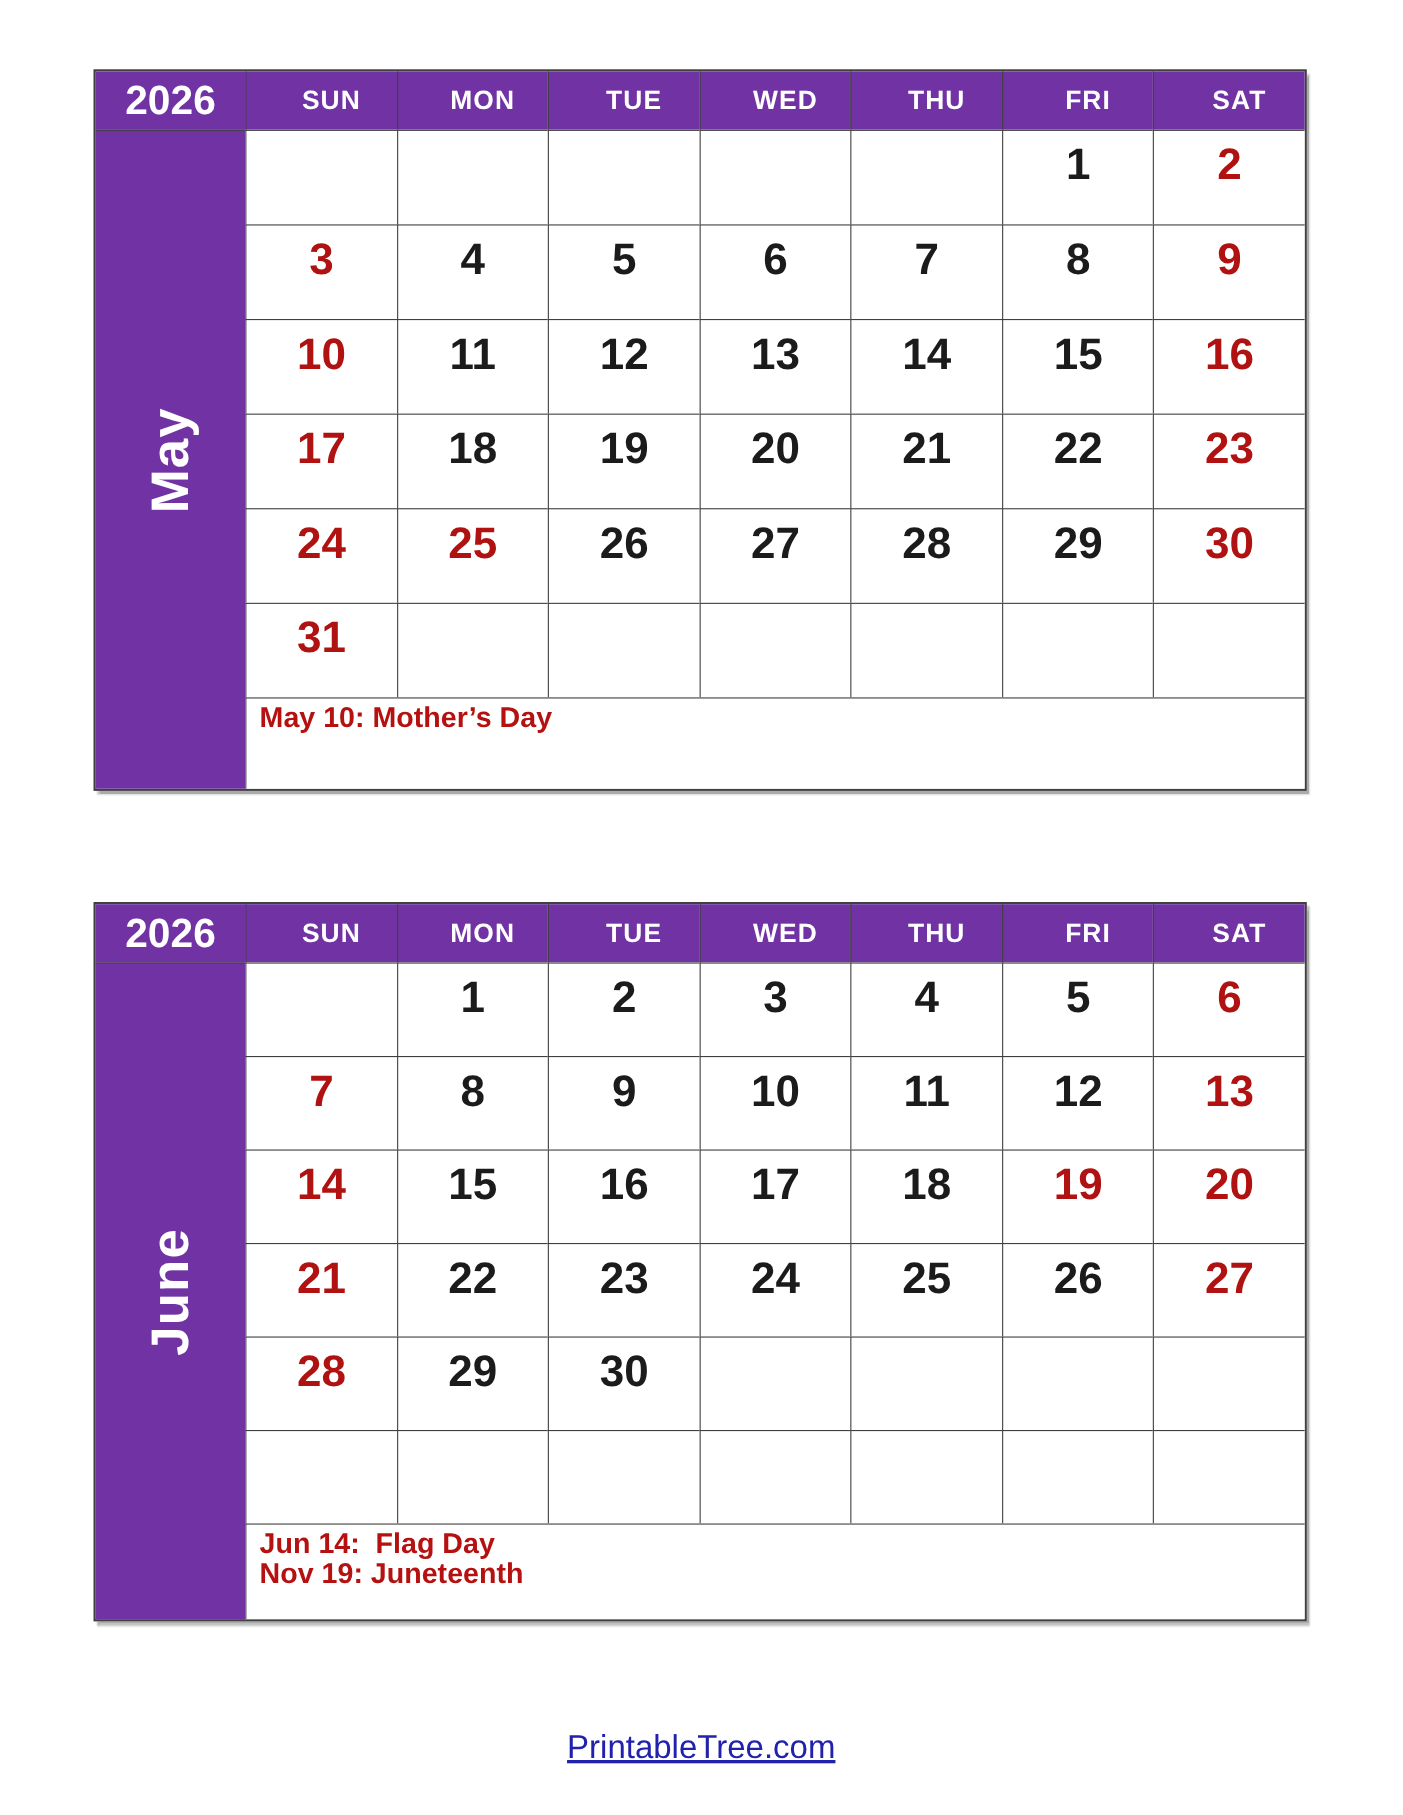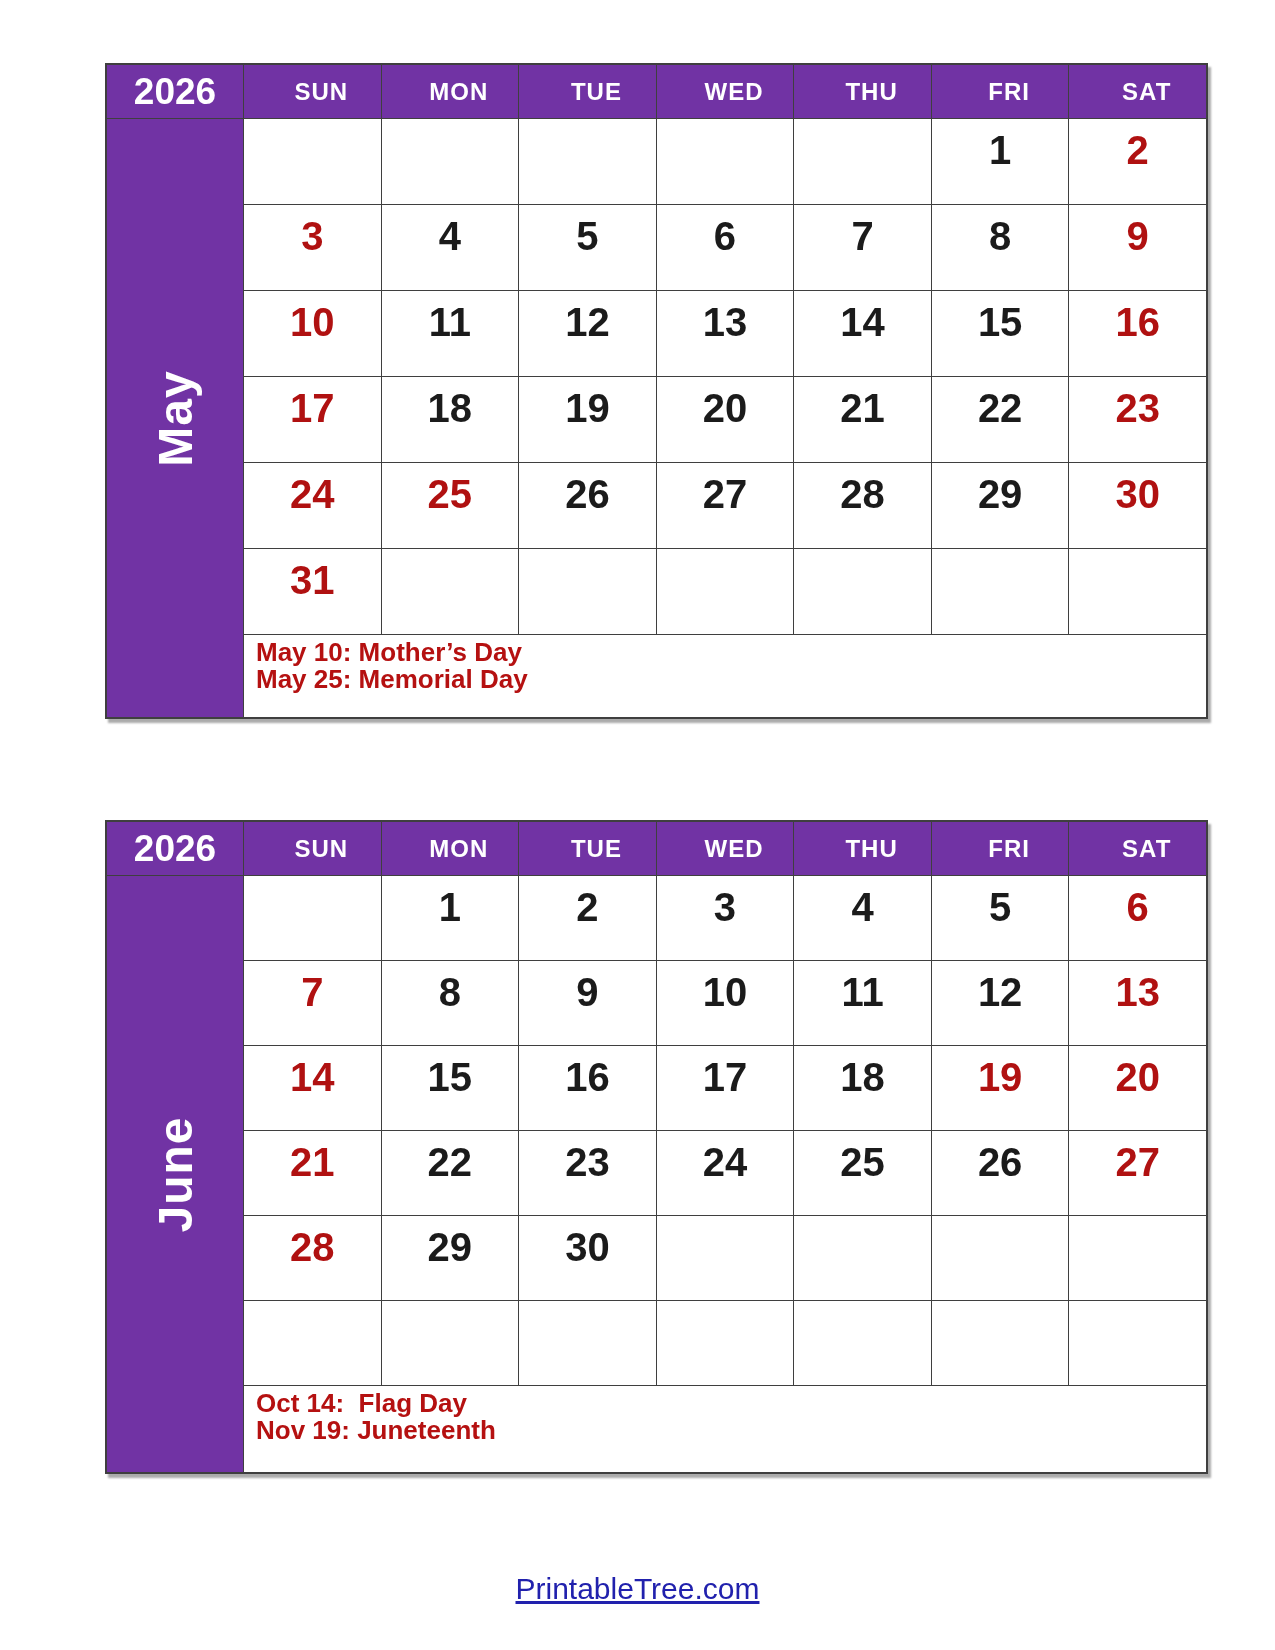--- a/index.html
+++ b/index.html
@@ -13,21 +13,20 @@
   html,body{margin:0;padding:0;background:#ffffff;}
   .page{
     position:relative;width:1275px;height:1650px;background:#ffffff;
     font-family:"Liberation Sans",sans-serif;overflow:hidden;
   }
   .calendar{
     position:absolute;left:85px;width:1103px;box-sizing:border-box;
     display:grid;grid-template-columns:136px repeat(7,1fr);
     border:2px solid var(--grid);background:#ffffff;
     box-shadow:3px 4px 2px #ababab;
-    margin-left:20px;
   }
   .cal-may{top:63px;grid-template-rows:53px repeat(6,86px) 83px;}
   .cal-june{top:820px;grid-template-rows:53px repeat(6,85px) 87px;}
   .hcell{
     background:var(--purple);color:#ffffff;display:flex;align-items:center;justify-content:center;
     font-weight:bold;font-size:24px;letter-spacing:1px;
   }
   .hcell + .hcell{border-left:1px solid var(--grid);padding-left:18px;}
   .hcell.year{font-size:37px;letter-spacing:0;}
   .sidebar{
@@ -109,21 +108,20 @@
         <div class="cell"><span class="num red">30</span></div>
         <div class="cell"><span class="num red">31</span></div>
         <div class="cell"></div>
         <div class="cell"></div>
         <div class="cell"></div>
         <div class="cell"></div>
         <div class="cell"></div>
         <div class="cell"></div>
         <div class="holiday">
           <div class="holiday-line">May 10: Mother’s Day</div>
-          <div class="holiday-line">May 25: Memorial Day</div>
         </div>
       </section>
       <section class="calendar cal-june">
         <div class="hcell year">2026</div>
         <div class="hcell">SUN</div>
         <div class="hcell">MON</div>
         <div class="hcell">TUE</div>
         <div class="hcell">WED</div>
         <div class="hcell">THU</div>
         <div class="hcell">FRI</div>
@@ -167,21 +165,21 @@
         <div class="cell"></div>
         <div class="cell"></div>
         <div class="cell"></div>
         <div class="cell"></div>
         <div class="cell"></div>
         <div class="cell"></div>
         <div class="cell"></div>
         <div class="cell"></div>
         <div class="cell"></div>
         <div class="holiday">
-          <div class="holiday-line">Oct 14:  Flag Day</div>
+          <div class="holiday-line">Jun 14:  Flag Day</div>
           <div class="holiday-line">Nov 19: Juneteenth</div>
         </div>
       </section>
     </div>
   <div class="footer">
     <a class="footer-link" href="#">PrintableTree.com</a>
   </div>
 </div>
 
 </body></html>

